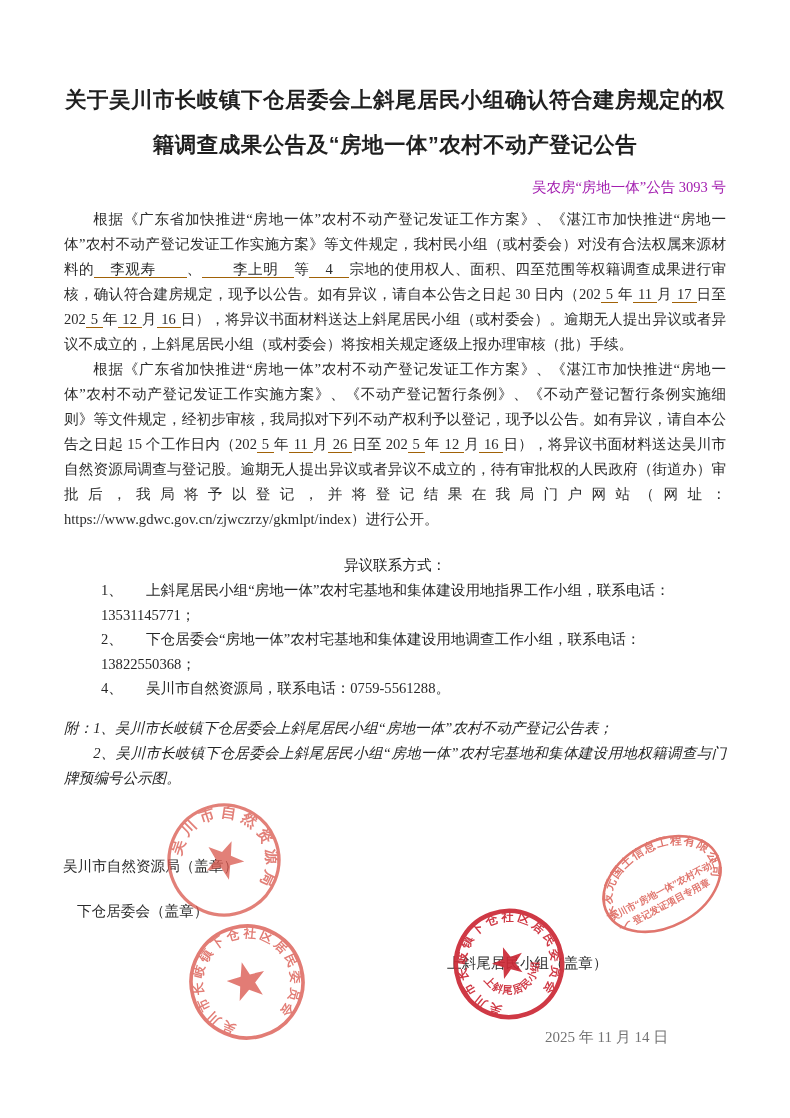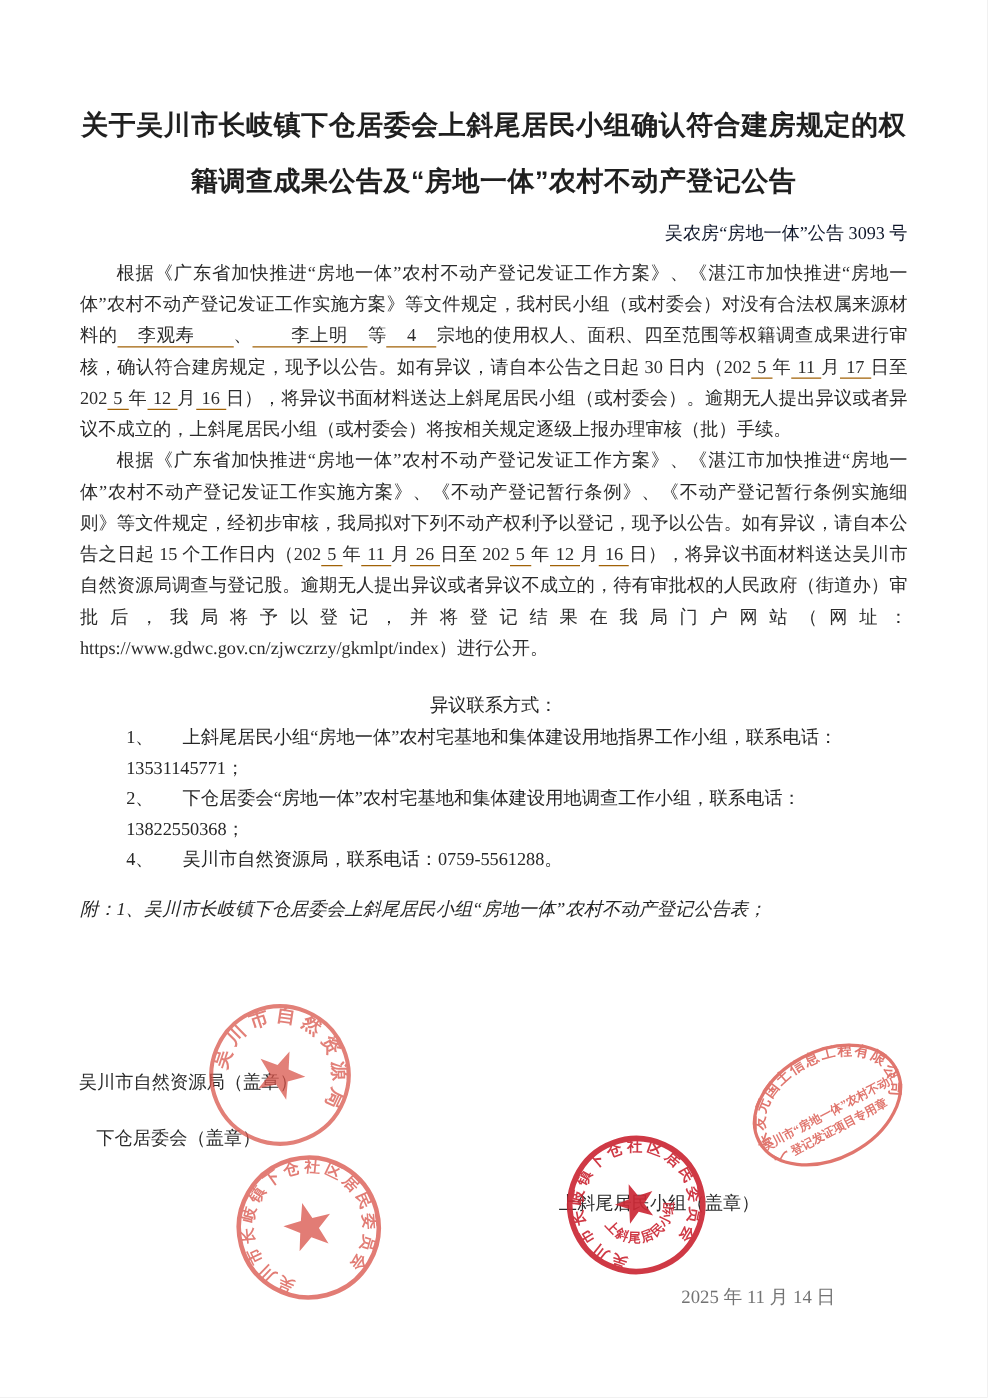--- a/index.html
+++ b/index.html
@@ -15,21 +15,21 @@
   .content{padding:0 64px;}
   .title{
     margin:78px 0 0 0;
     font-family:"Liberation Sans","DejaVu Sans",sans-serif;
     font-size:21.5px;font-weight:700;
     line-height:45px;text-align:center;
     letter-spacing:0.5px;color:#1f1f1f;
   }
   .doc-num{
     margin-top:8px;margin-bottom:9px;
-    text-align:right;font-size:14.5px;line-height:22px;color:#0f172a;
+    text-align:right;font-size:14.5px;line-height:22px;color:#a21caf;
   }
   .para{
     font-size:14.6px;line-height:25px;
     text-align:justify;text-indent:2em;margin:0;color:#2b2b2b;
   }
   .blank{border-bottom:1px solid #a16207;padding:0 1px;white-space:pre;}
   .contacts-heading{margin-top:21px;font-size:14.6px;line-height:25px;text-align:center;}
   .contact-item{font-size:14.6px;line-height:24.6px;padding-left:37px;}
   .contact-item .num{display:inline-block;width:45px;}
   .attachments{margin-top:15px;}
@@ -67,20 +67,21 @@
     </div>
     <div class="contact-item">
       <span class="num">2、</span><span>下仓居委会“房地一体”农村宅基地和集体建设用地调查工作小组，联系电话：13822550368；</span>
     </div>
     <div class="contact-item">
       <span class="num">4、</span><span>吴川市自然资源局，联系电话：0759-5561288。</span>
     </div>
 
     <div class="attachments">
       <p class="att-line">附：1、吴川市长岐镇下仓居委会上斜尾居民小组“房地一体”农村不动产登记公告表；</p>
+      <p class="att-line indent">2、吴川市长岐镇下仓居委会上斜尾居民小组“房地一体”农村宅基地和集体建设用地权籍调查与门牌预编号公示图。</p>
     </div>
   </div>
 
   <div class="seal-label" style="left:63px;top:855px;">吴川市自然资源局（盖章）</div>
   <div class="seal-label" style="left:77px;top:900px;">下仓居委会（盖章）</div>
   <div class="seal-label" style="left:447px;top:952px;">上斜尾居民小组（盖章）</div>
 
   <svg class="seal" style="left:163px;top:799px;transform:rotate(22deg);opacity:0.74;" width="122" height="122" viewBox="0 0 120 120">
     <defs>
         <path id="arc-bureau" d="M 20.5,74.4 A 42,42 0 1 1 99.5,74.4" fill="none"></path>

